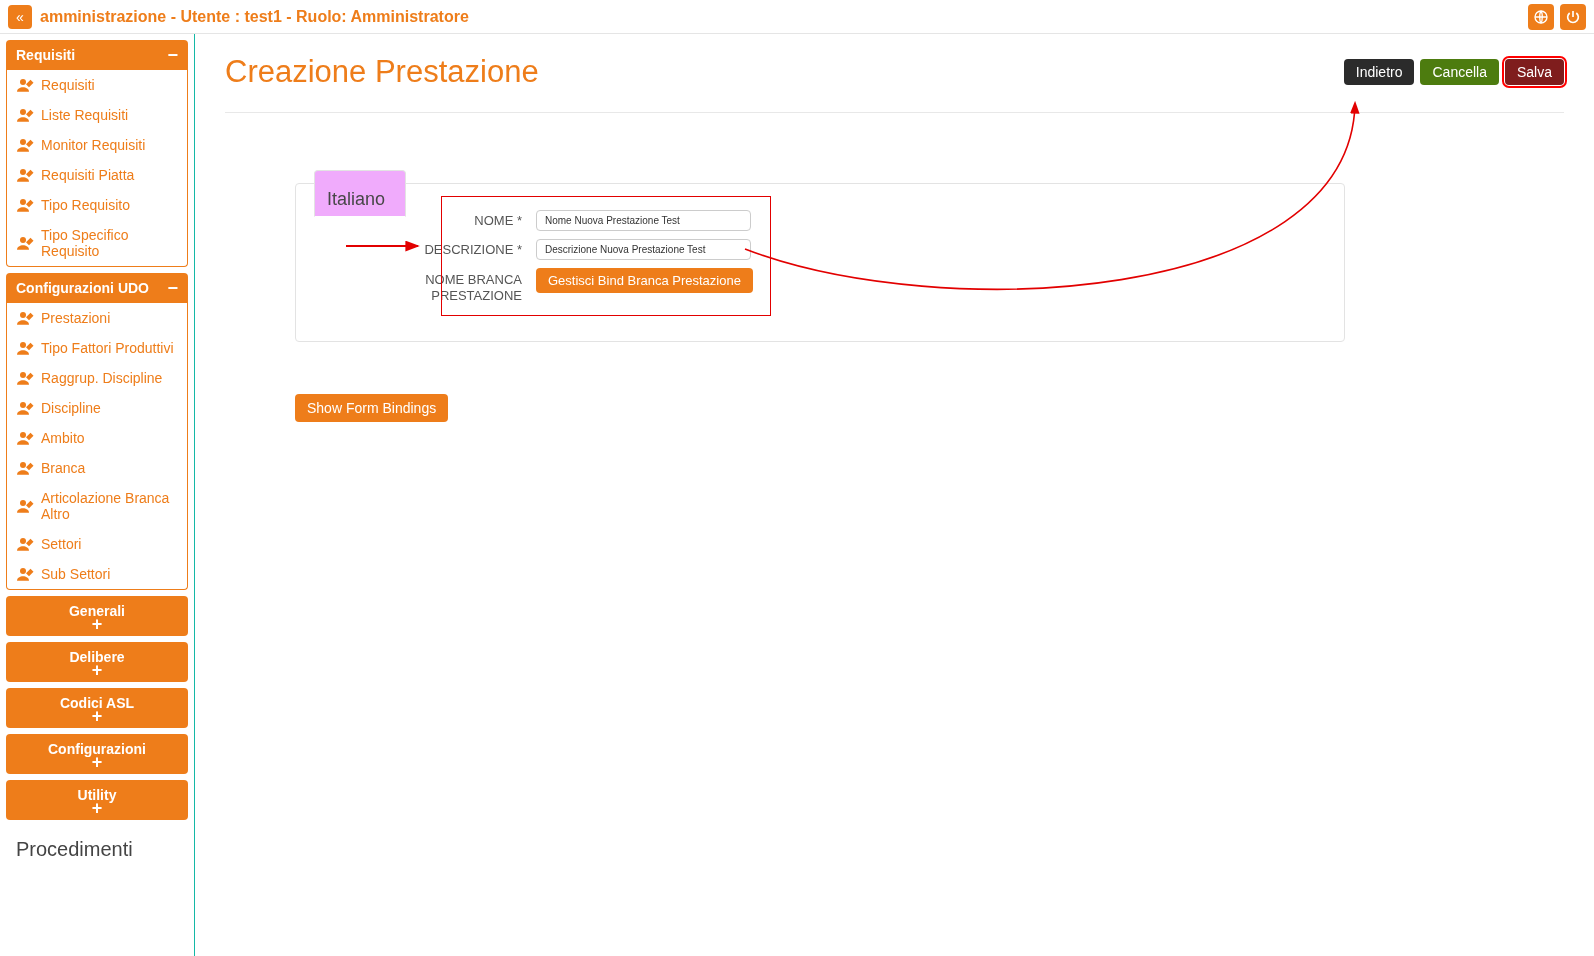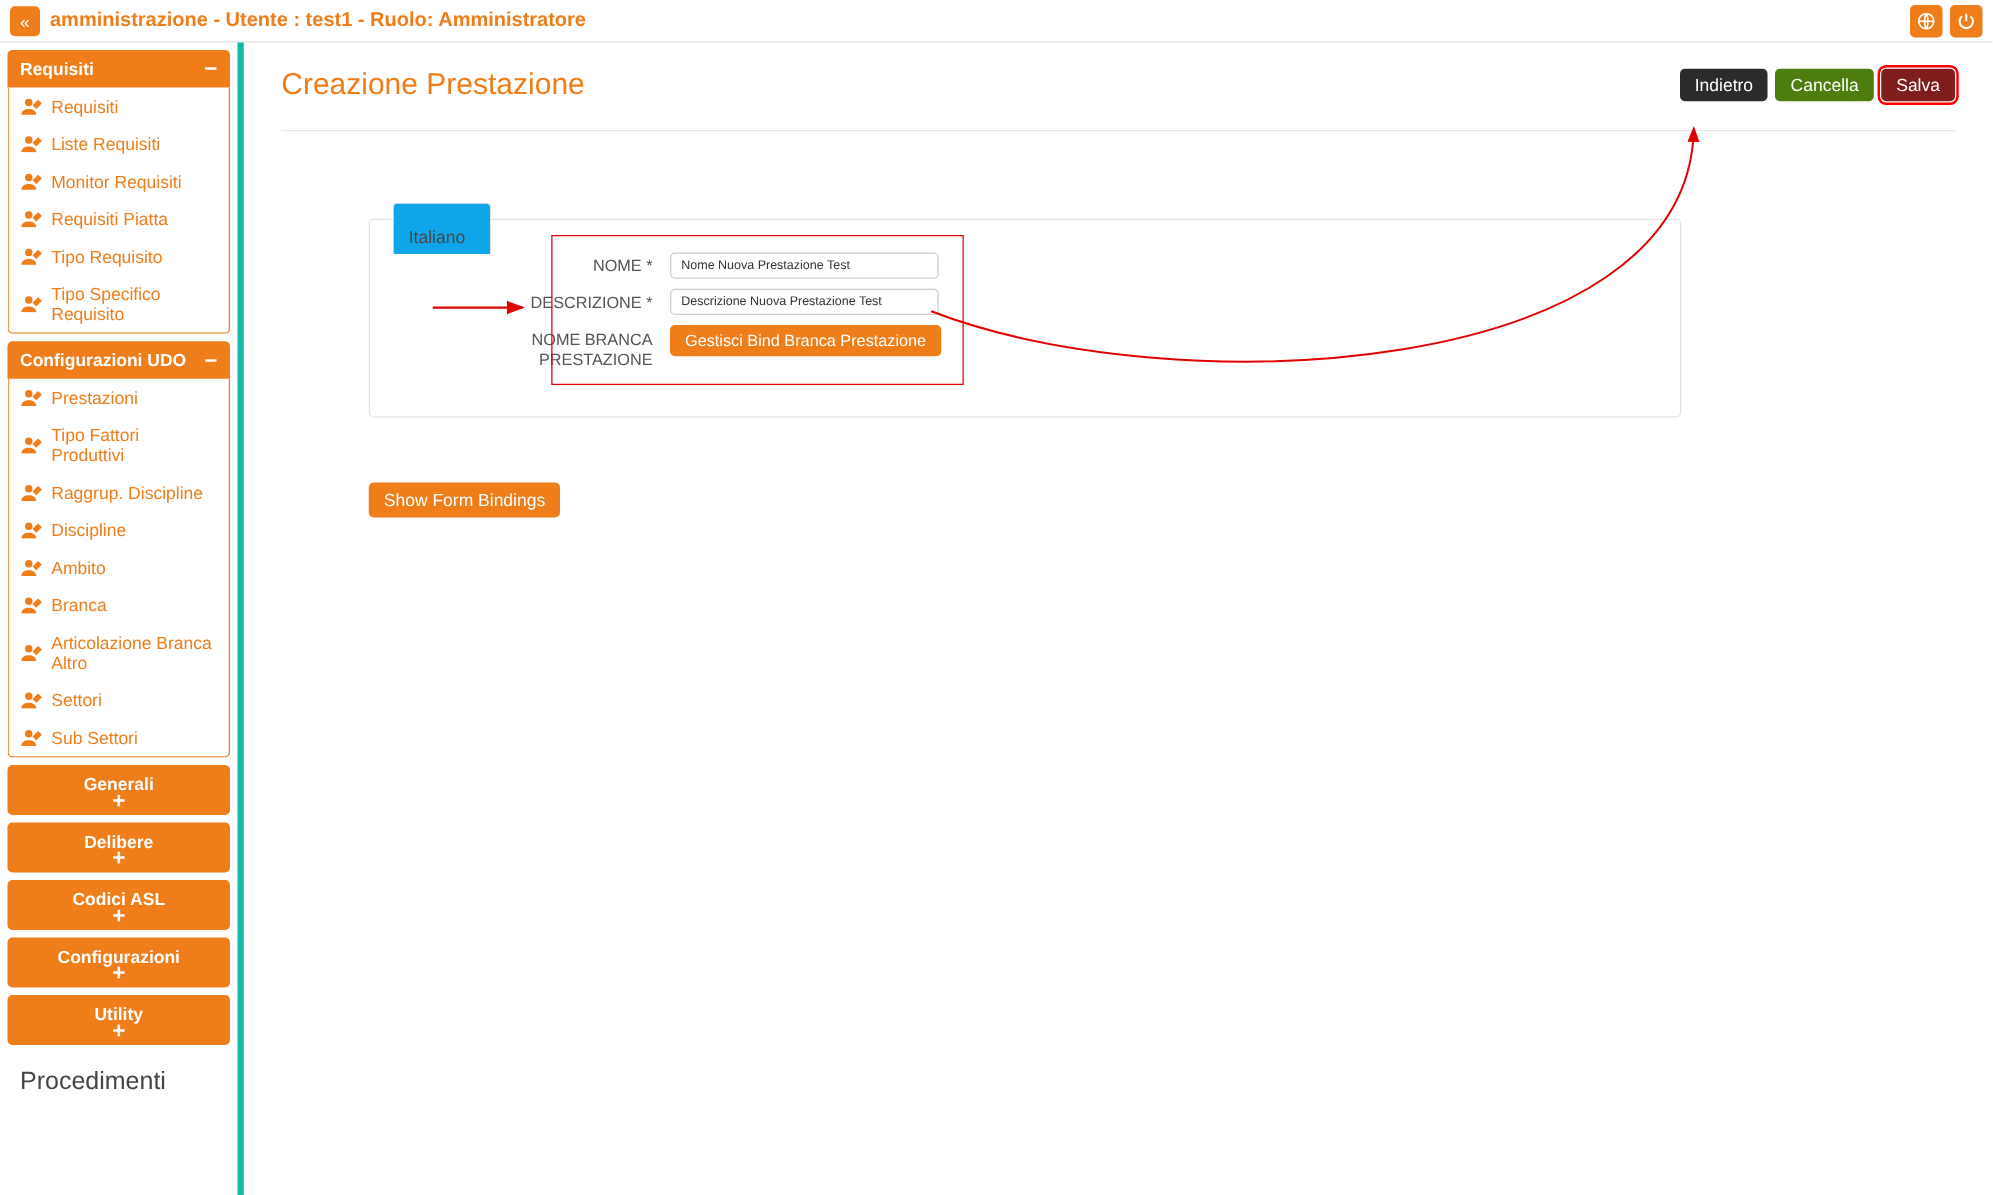--- a/index.html
+++ b/index.html
@@ -30,21 +30,21 @@
   .topbar-title { color: #ee7d1a; font-weight: 700; font-size: 16px; }
   .topbar-right { display: flex; gap: 6px; }
   .icon-btn {
     background: #ee7d1a; color: #fff;
     width: 26px; height: 26px;
     border-radius: 4px;
     display: flex; align-items: center; justify-content: center;
     cursor: pointer;
   }
   .layout { display: flex; height: calc(956px - 34px); }
-  .sidebar-wrap { width: 195px; position: relative; border-right: 5px solid #14b8a6; height: 100%; overflow-y: auto; padding: 6px; }
+  .sidebar-wrap { width: 195px; position: relative; border-right: 1px solid #14b8a6; height: 100%; overflow-y: auto; padding: 6px; }
   .sidebar-wrap::-webkit-scrollbar { width: 8px; }
   .sidebar-wrap::-webkit-scrollbar-thumb { background: #ccc; border-radius: 4px;}
   .section-header {
     background: #ee7d1a; color: #fff;
     padding: 7px 10px;
     font-weight: 700;
     display: flex; justify-content: space-between; align-items: center;
     border-radius: 4px;
     cursor: pointer;
     font-size: 14px;
@@ -77,21 +77,21 @@
     padding: 20px 30px;
     position: relative;
     overflow: hidden;
   }
   .page-head {
     display: flex; justify-content: space-between; align-items: center;
     border-bottom: 1px solid #e8e8e8;
     padding-bottom: 22px;
     margin-bottom: 70px;
   }
-  .page-title { color: #ee7d1a; font-size: 24px; font-weight: 500; }
+  .page-title { color: #ee7d1a; font-size: 31px; font-weight: 500; }
   .actions { display: flex; gap: 6px; }
   .btn {
     padding: 5px 12px;
     border-radius: 4px;
     color: #fff;
     font-size: 14px;
     cursor: pointer;
     border: none;
   }
   .btn-dark { background: #2b2b2b; }
@@ -101,26 +101,26 @@
   .form-panel {
     border: 1px solid #e3e3e3;
     border-radius: 4px;
     margin-left: 70px;
     width: 1050px;
     position: relative;
     padding-top: 0;
   }
   .tab {
     position: absolute; top: -14px; left: 18px;
-    background: #0ea5e9;
+    background: #f0abfc;
     border: 1px solid #e3e3e3;
     border-bottom: 1px solid #fff;
     border-radius: 4px 4px 0 0;
     padding: 18px 20px 6px 12px;
-    font-size: 14px; color: #474747;
+    font-size: 18px; color: #474747;
   }
   .form-body {
     padding: 26px 20px 30px 100px;
   }
   .form-row {
     display: flex; align-items: center; margin-bottom: 8px;
   }
   .form-label {
     width: 140px; text-align: right; padding-right: 14px;
     color: #555; font-size: 13px;

